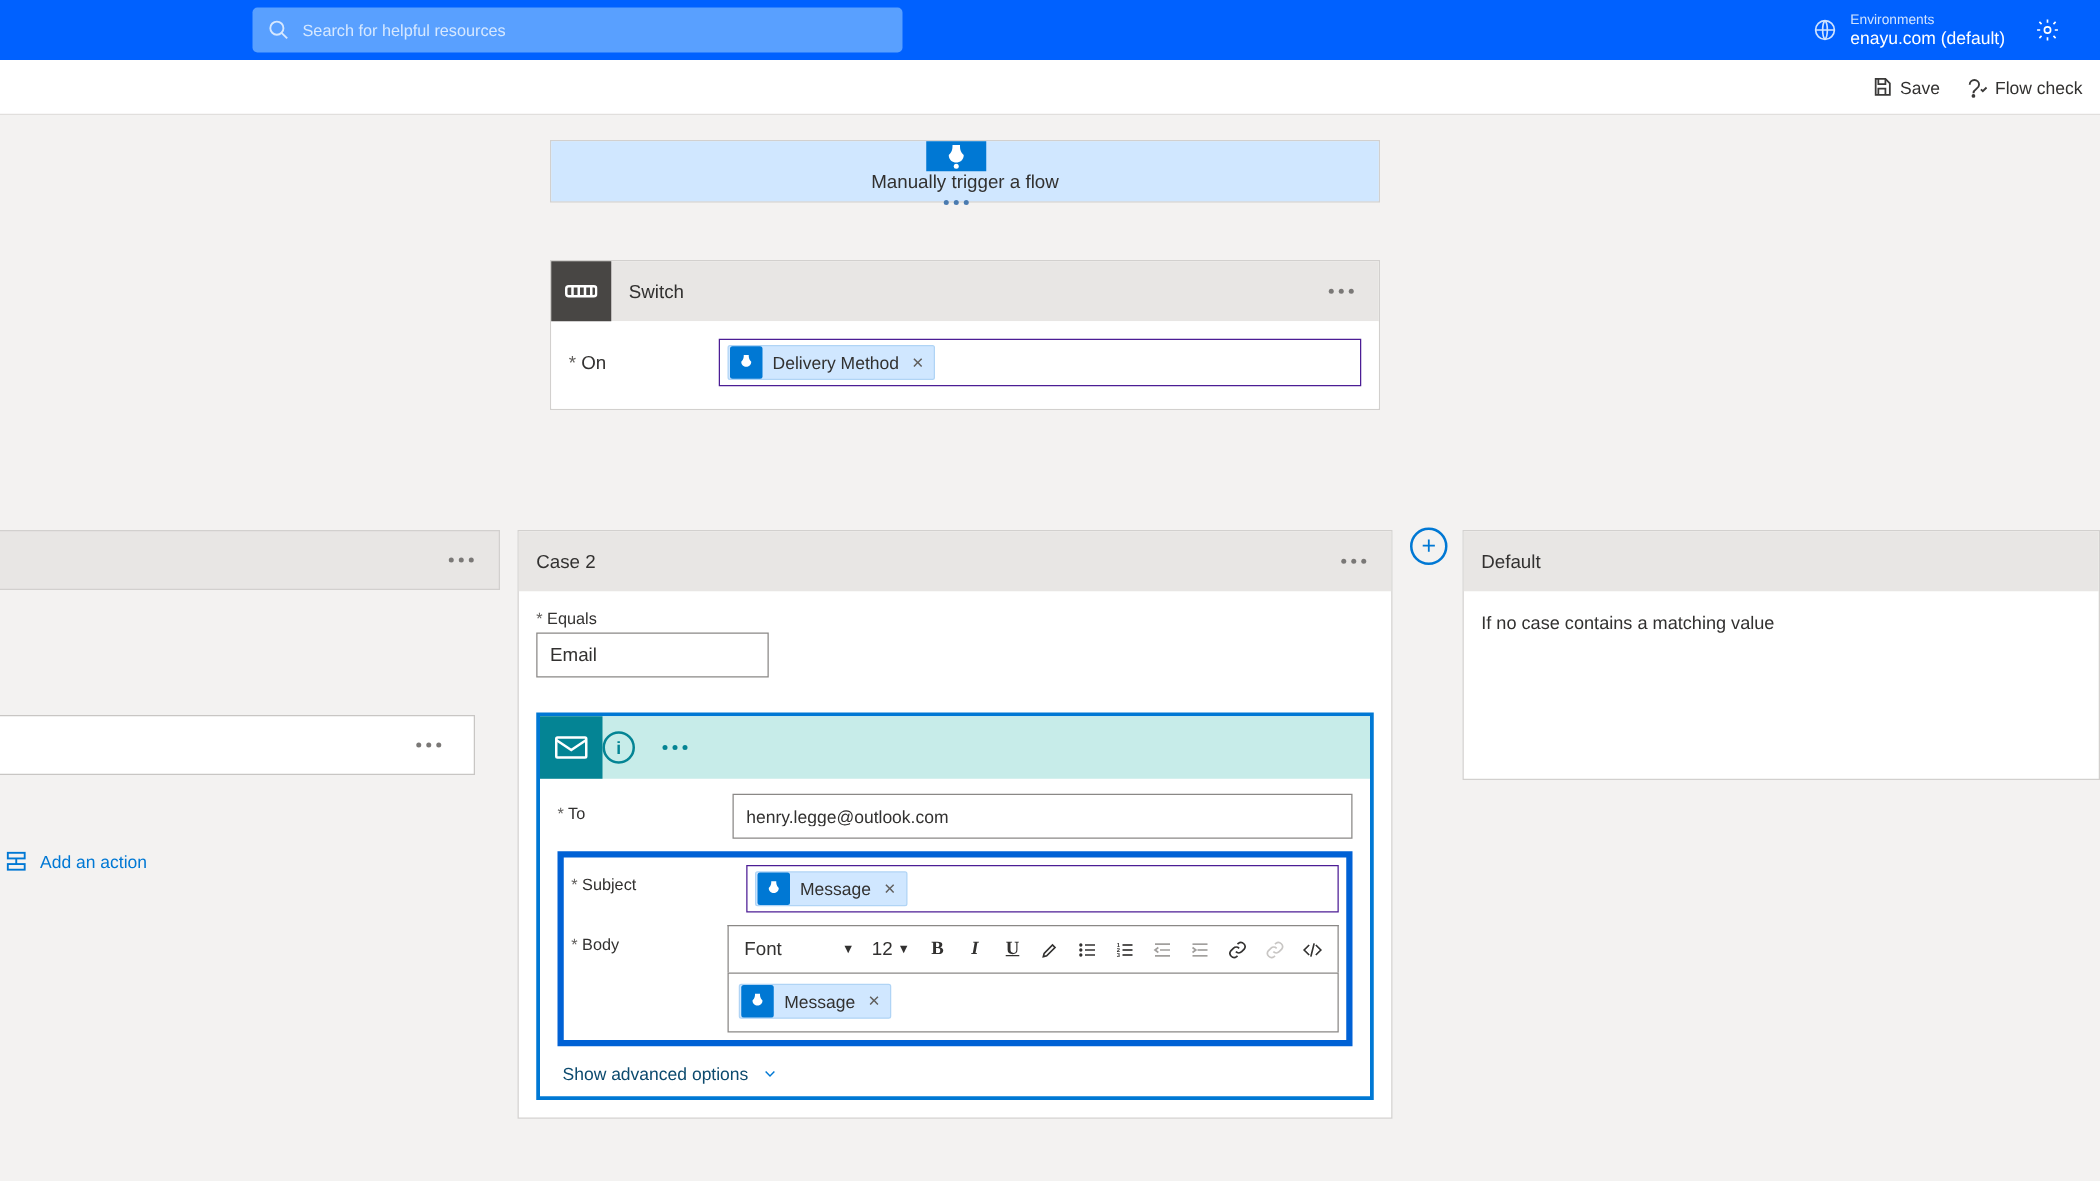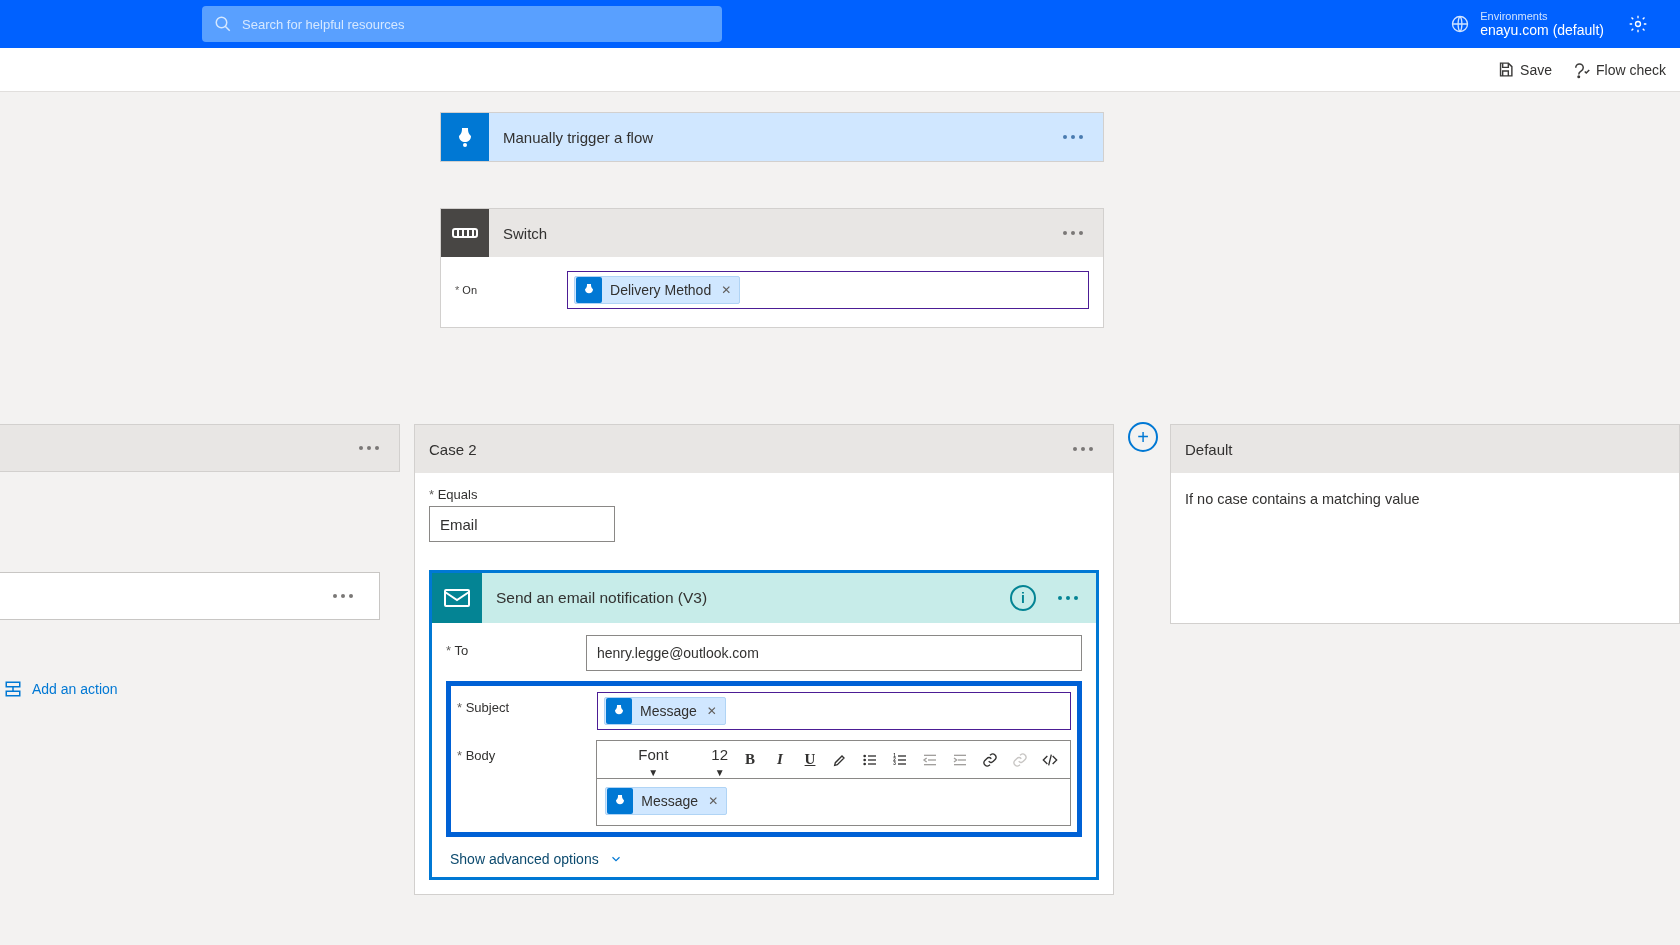--- a/index.html
+++ b/index.html
@@ -27,30 +27,30 @@
 
   
   .card { position: absolute; background: #fff; border: 1px solid #d2d0ce; }
   .card-hdr { height: 48px; display: flex; align-items: center; padding-right: 14px; }
   .card-icon { width: 48px; height: 48px; display: flex; align-items: center; justify-content: center; color: #fff; }
   .card-title { flex: 1; padding-left: 14px; font-size: 15px; color: #323130; }
   .ellipsis { display: flex; gap: 4px; cursor: pointer; padding: 6px; }
   .ellipsis span { width: 4px; height: 4px; border-radius: 50%; }
 
   
-  .trigger-card .card-hdr { background: #d0e7ff; }
+  .trigger-card .card-hdr { background: #d0e7ff; flex-direction: column; }
   .trigger-card .card-icon { background: #0078d4; }
   .trigger-card .ellipsis span { background: #4a7bb0; }
 
   
   .switch-card .card-hdr { background: #e8e6e4; }
   .switch-card .card-icon { background: #484644; }
   .switch-card .ellipsis span { background: #7a7876; }
   .switch-body { padding: 14px 14px 18px 14px; background: #fff; display: flex; align-items: center; gap: 90px; }
-  .fld-lbl { font-size: 11px; color: #323130; }
+  .fld-lbl { font-size: 15px; color: #323130; }
   .req::before { content: "* "; color: #605e5c; }
   .token-input { flex: 1; border: 1px solid #4c1d95; height: 38px; display: flex; align-items: center; padding: 0 6px; }
   .token { height: 28px; background: #d0e7ff; border: 1px solid #b0d4f5; display: inline-flex; align-items: center; padding: 0 8px 0 0; gap: 8px; font-size: 14px; color: #323130; border-radius: 2px; }
   .token .ticon { width: 26px; height: 26px; background: #0078d4; display: flex; align-items: center; justify-content: center; margin: 1px 0 1px 1px; border-radius: 2px; }
   .token .tx { cursor: pointer; color: #605e5c; font-size: 12px; padding-left: 2px; }
 
   
   .case-left { position: absolute; left: 0; top: 332px; width: 400px; }
   .case-left .stub-hdr { height: 48px; background: #e8e6e4; border: 1px solid #d2d0ce; border-left: none; display: flex; align-items: center; justify-content: flex-end; padding-right: 14px; }
   .case-left .stub-hdr .ellipsis span { background: #7a7876; }
@@ -77,21 +77,21 @@
   .ebody { padding: 12px 14px 4px 14px; }
   .row { display: flex; align-items: flex-start; margin-bottom: 10px; }
   .row .rlbl { width: 140px; padding-top: 8px; font-size: 13px; color: #323130; }
   .row .rctrl { flex: 1; }
   .txt-input { width: 100%; height: 36px; border: 1px solid #8a8886; padding: 0 10px; font-size: 14px; color: #323130; }
 
   .subj-body-wrap { border: 5px solid #0061d5; padding: 6px; margin-top: 2px; }
 
   .rte-toolbar { height: 38px; border: 1px solid #8a8886; border-bottom: none; display: flex; align-items: center; padding: 0 6px; gap: 2px; }
   .rte-btn { width: 28px; height: 28px; display: flex; align-items: center; justify-content: center; cursor: pointer; font-size: 15px; font-weight: bold; color: #323130; font-family: "Times New Roman", serif; }
-  .rte-sel { height: 28px; display: flex; align-items: center; padding: 0 6px; gap: 4px; font-size: 15px; color: #323130; cursor: pointer; flex-direction: column; }
+  .rte-sel { height: 28px; display: flex; align-items: center; padding: 0 6px; gap: 4px; font-size: 15px; color: #323130; cursor: pointer; }
   .rte-sel .caret { font-size: 10px; }
   .rte-body { min-height: 48px; border: 1px solid #8a8886; padding: 8px; }
 
   .adv { padding: 14px 4px 6px 4px; display: flex; align-items: center; gap: 10px; color: #0c4a6e; font-size: 14px; cursor: pointer; }
 
   
   .plus-btn { position: absolute; left: 1128px; top: 330px; width: 30px; height: 30px; border: 2px solid #0078d4; border-radius: 50%; display: flex; align-items: center; justify-content: center; color: #0078d4; font-size: 20px; font-weight: 300; cursor: pointer; background: #f3f2f1; }
 
   
   .default-card { position: absolute; left: 1170px; top: 332px; width: 510px; background: #fff; border: 1px solid #d2d0ce; }
@@ -244,21 +244,20 @@
 
       
       <div class="email">
         <div class="ehdr">
           <div class="eicon">
             <svg width="28" height="20" viewBox="0 0 28 20" fill="none" stroke="#fff" stroke-width="2">
                 <rect x="2" y="2" width="24" height="16" rx="1"></rect>
                 <path d="M2 4l12 8 12-8"></path>
               </svg>
           </div>
-          <div class="etitle">Send an email notification (V3)</div>
           <div class="info-ico">i</div>
           <div class="ellipsis">
               <span></span>
               <span></span>
               <span></span>
             </div>
         </div>
         <div class="ebody">
           <div class="row">
             <div class="rlbl req">To</div>

